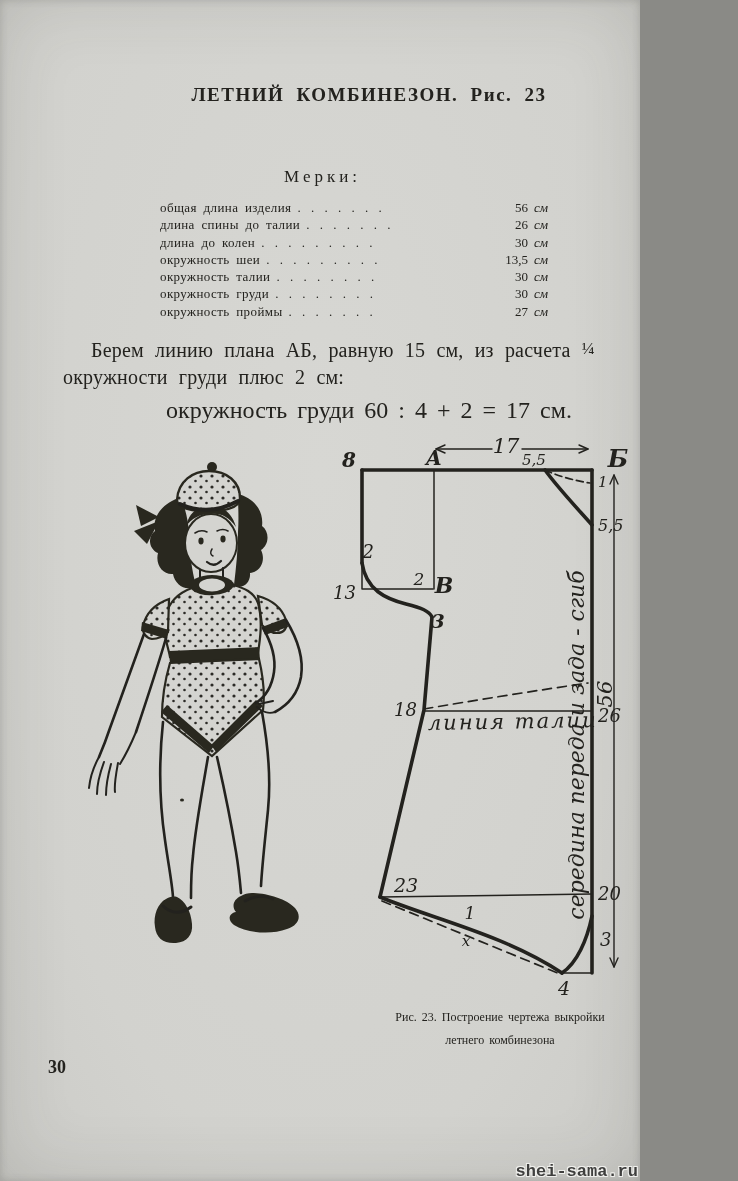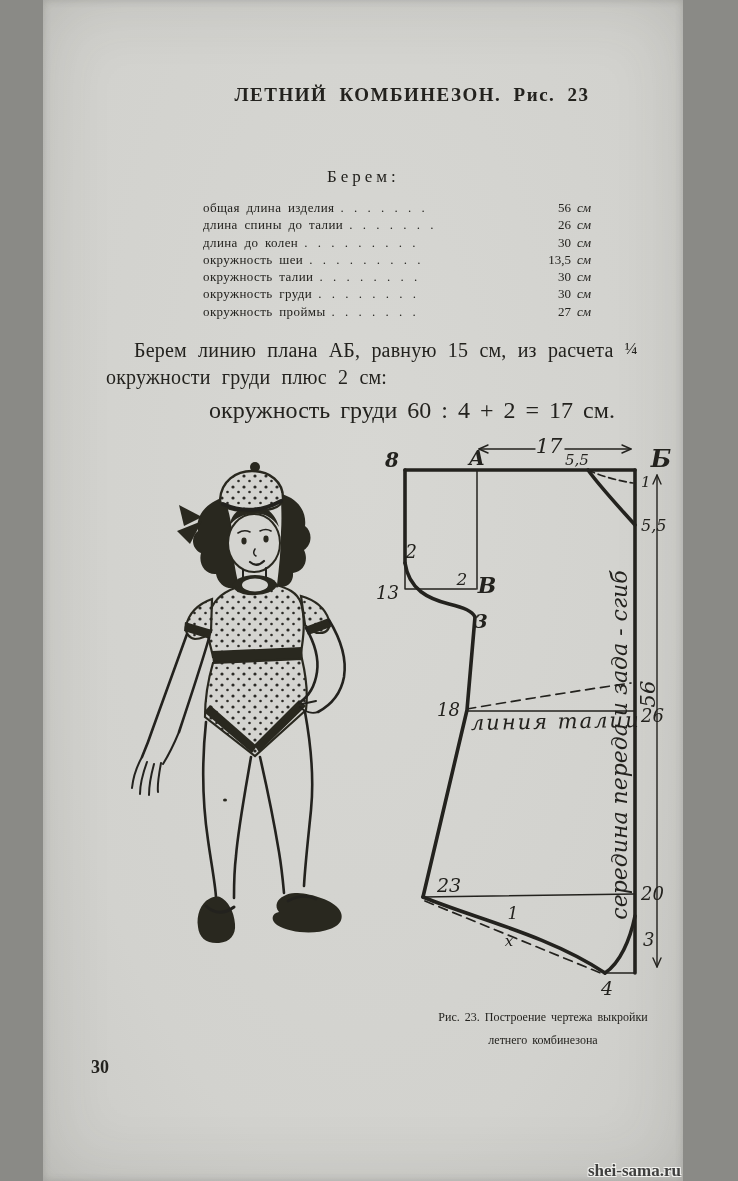--- a/index.html
+++ b/index.html
@@ -4,21 +4,20 @@
 <style>
   html,body{margin:0;padding:0;background:#8a8a86;}
   .page{
     position:relative;
     width:640px;height:1181px;
     background:#d4d4d0;
     background-image:radial-gradient(ellipse at 50% 40%, #d7d7d3 0%, #d2d2ce 70%, #cbcbc7 100%);
     overflow:hidden;
     font-family:"Liberation Serif", serif;
     color:#23221e;
-    margin-left:43px;
   }
   .scan-edge{position:absolute;inset:0;pointer-events:none;
     box-shadow:inset 0 0 70px rgba(55,55,50,.14), inset 0 0 8px rgba(55,55,50,.20);}
   .crease{position:absolute;left:688px;top:8px;width:1px;height:135px;
     background:rgba(90,90,84,.22);transform:rotate(14deg);pointer-events:none;}
   .title{position:absolute;left:0;top:84px;width:738px;text-align:center;
     font-size:19px;font-weight:bold;letter-spacing:1.5px;word-spacing:6px;}
   .size-heading{position:absolute;left:0;top:123px;width:738px;text-align:center;
     font-size:21px;letter-spacing:.5px;}
   .merki{position:absolute;left:284px;top:167px;font-size:17px;letter-spacing:4px;}
@@ -32,37 +31,37 @@
   .p1{left:91px;top:339px;}
   .p2{left:63px;top:366px;}
   .formula{position:absolute;left:0;top:397px;width:738px;text-align:center;
     font-size:24px;word-spacing:4px;}
   .it{}
   .frac{font-size:17px;vertical-align:3px;}
   .caption{position:absolute;left:290px;top:1006px;width:420px;text-align:center;
     font-size:12px;line-height:23px;word-spacing:2px;}
   .page-number{position:absolute;left:48px;top:1057px;font-size:18px;font-weight:bold;}
   .watermark{position:absolute;right:2px;bottom:0px;
-    font-family:Liberation Serif, serif;font-size:17px;font-weight:bold;color:#3f3f3e;
+    font-family:Liberation Mono, monospace;font-size:17px;font-weight:bold;color:#3f3f3e;
     text-shadow:-1px -1px 0 #efefec,1px -1px 0 #efefec,-1px 1px 0 #efefec,1px 1px 0 #efefec,0 1px 0 #efefec,0 -1px 0 #efefec;}
   svg{position:absolute;}
   .girl-svg{left:60px;top:435px;}
   .pattern-svg{left:330px;top:425px;}
   .pattern-svg text{fill:#23221e;font-family:"DejaVu Serif", serif;font-style:italic;}
   .ink-stroke{stroke:#23221e;fill:none;stroke-linecap:round;stroke-linejoin:round;}
 </style>
 </head>
 <body>
 
 <div class="page">
   <div class="scan-edge"></div>
   <div class="crease"></div>
 
   <div class="title">ЛЕТНИЙ КОМБИНЕЗОН. Рис. 23</div>
-  <div class="merki">Берем:</div>
+  <div class="merki">Мерки:</div>
 
   <div class="mtable">
     <div class="mrow">
       <span class="mlabel">общая длина изделия</span>
       <span class="mdots">. . . . . . .</span>
       <span class="mvalue">56</span>
       <span class="munit">см</span>
     </div>
     <div class="mrow">
       <span class="mlabel">длина спины до талии</span>

